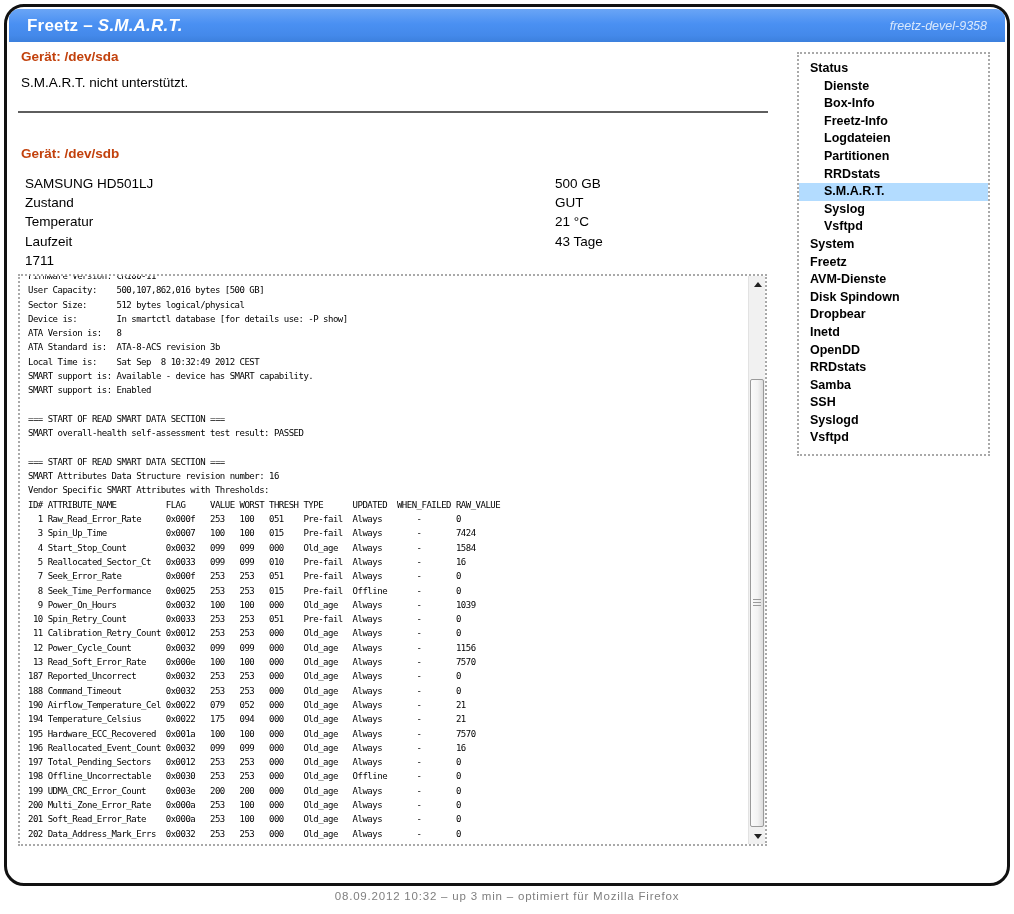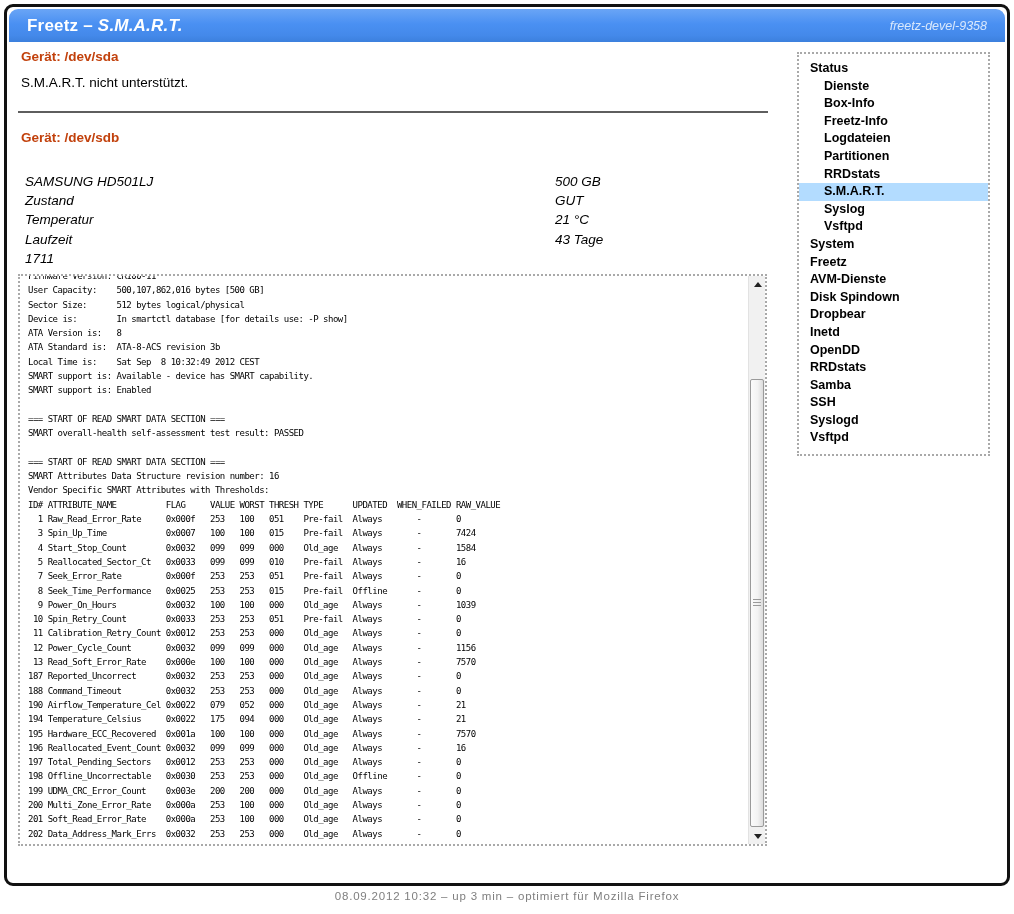--- a/index.html
+++ b/index.html
@@ -1,40 +1,40 @@
 <!DOCTYPE html>
 <html><head>
 <meta charset="utf-8">
 <style>
   * { margin:0; padding:0; box-sizing:border-box; }
   html,body { width:1014px; height:914px; background:#ffffff; font-family:"Liberation Sans", sans-serif; }
 
   .outer-box{
     position:absolute; left:4px; top:4px; width:1006px; height:882px;
-    border:3px solid #111; border-radius:9px; background:#fff; overflow:hidden;
+    border:3px solid #111; border-radius:20px; background:#fff; overflow:hidden;
   }
   .titlebar{
     margin:2px 2px 0 2px; height:33px; border-radius:9px 9px 0 0;
     background:linear-gradient(180deg,#6aa5f6 0%,#4a90f2 45%,#4489ea 80%,#3c80dd 100%);
     display:flex; align-items:center; justify-content:space-between; padding:0 18px;
   }
   .titlebar .app-title{ color:#fff; font-size:17px; font-weight:bold; letter-spacing:0.2px;}
   .titlebar .app-title .it{ font-style:italic; margin-left:5px;}
   .titlebar .version{ color:#d9e8fc; font-size:12.5px; font-style:italic; }
 
   .content{ position:relative; width:100%; height:calc(100% - 35px); }
 
   .h-device{ position:absolute; left:14px; font-size:13.5px; font-weight:bold; color:#c2410c; }
   #h-sda{ top:7px; }
   #msg-sda{ position:absolute; left:14px; top:33px; font-size:13.5px; color:#000; }
   .divider{ position:absolute; left:11px; top:69px; width:750px; border-top:2px solid #5e5e5e; }
-  #h-sdb{ top:88px; }
+  #h-sdb{ top:104px; }
 
   .info-table{ position:absolute; left:18px; top:132px; width:742px; font-size:13.5px; color:#000; }
-  .info-row{ display:flex; height:19.2px; align-items:flex-start;font-style:italic; }
+  .info-row{ display:flex; height:19.2px; align-items:center; }
   .info-row .lbl{ width:530px; }
 
   .console{
     position:absolute; left:11px; top:232px; width:749px; height:572px;
     border:2px dotted #a9a9a9; background:#fff; overflow:hidden;
   }
   .console pre{
     margin:-7px 0 0 0; padding-left:8px;
     font-family:"DejaVu Sans Mono", monospace; font-size:9px; letter-spacing:-0.5px;
     line-height:14.3px; color:#000; white-space:pre;

